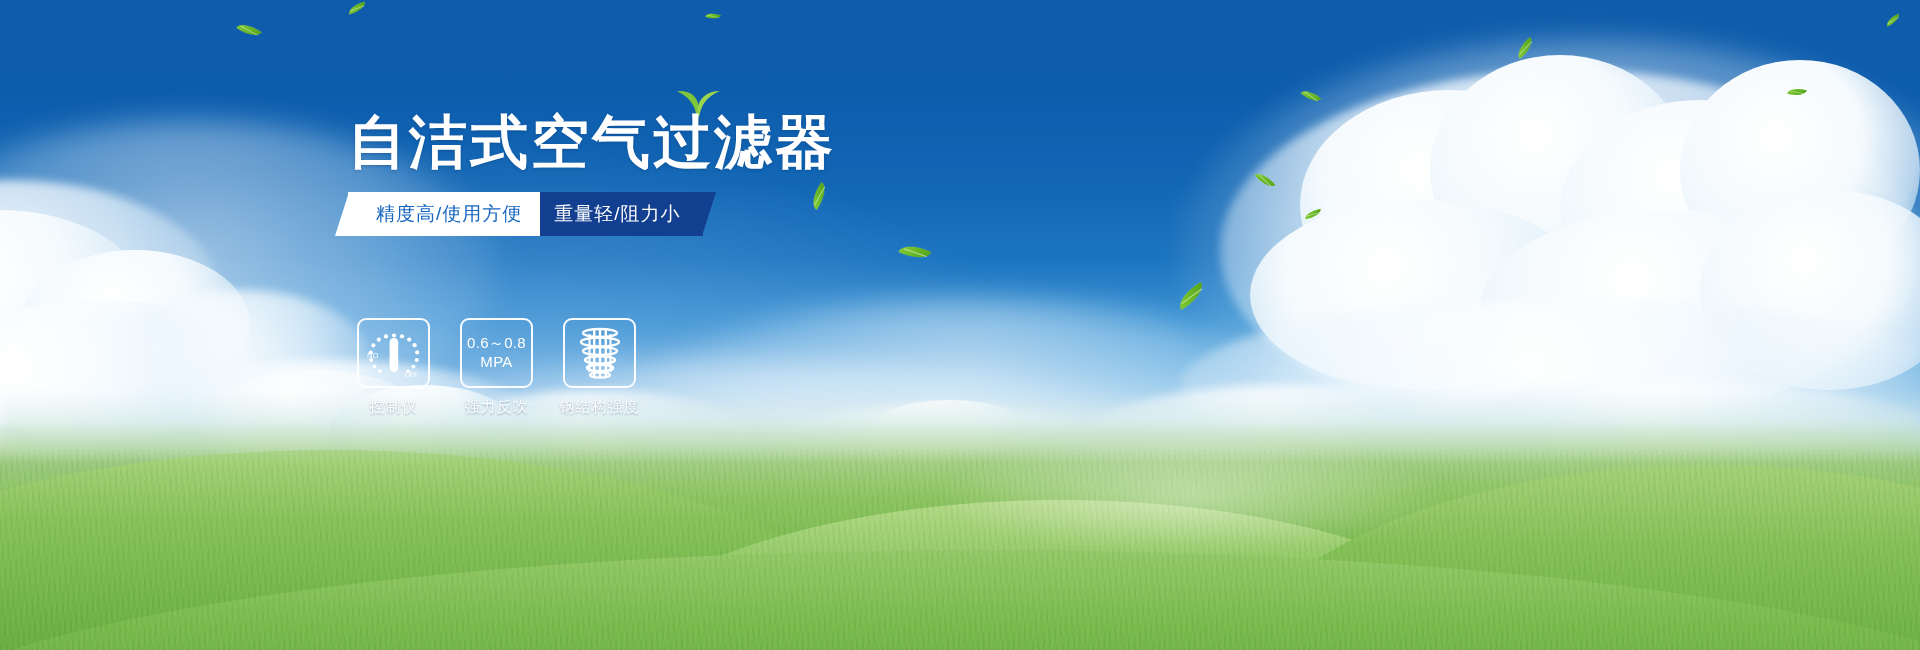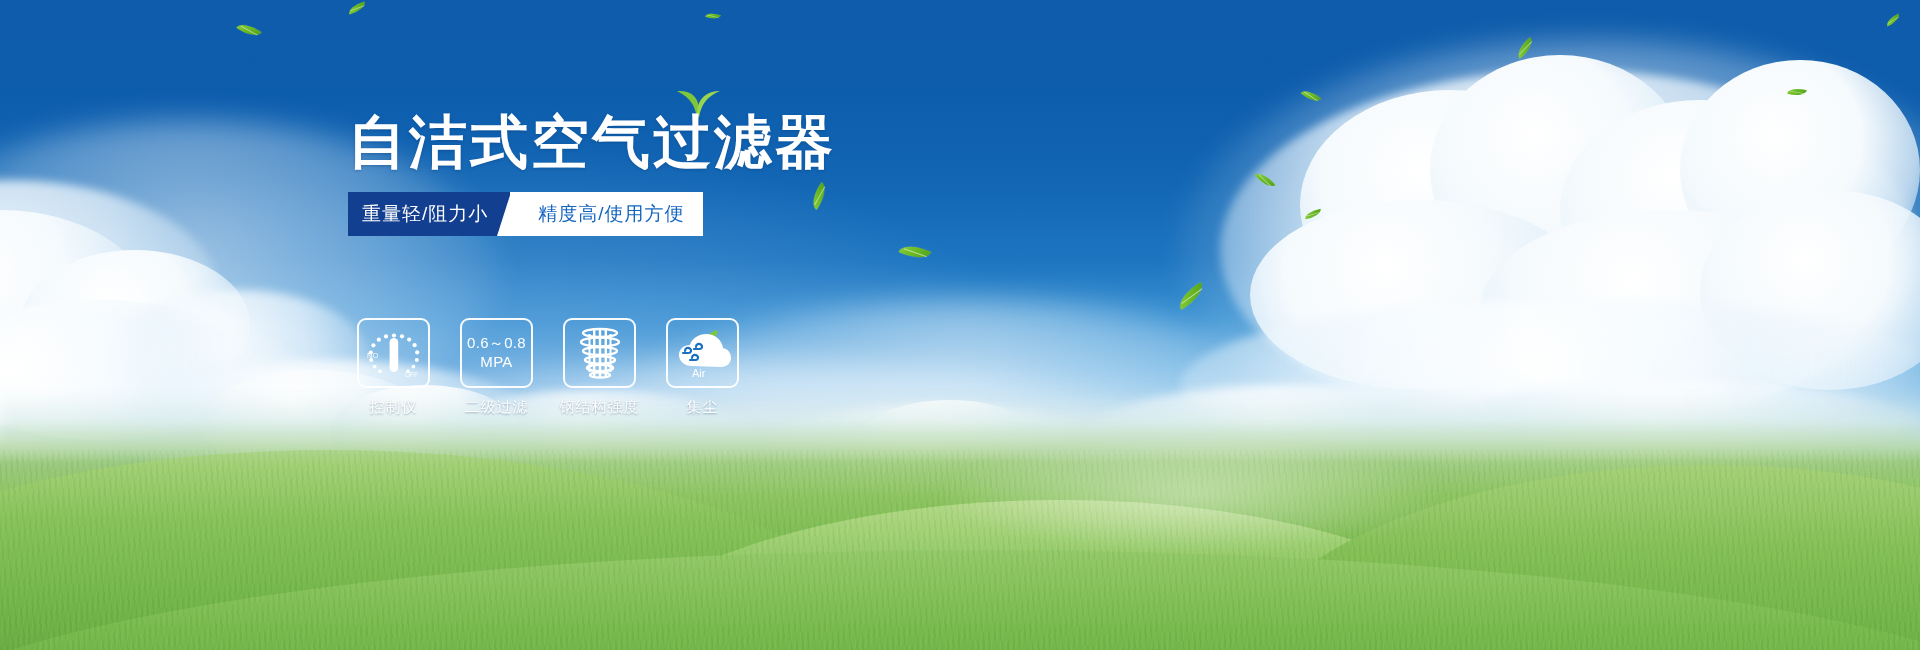--- a/index.html
+++ b/index.html
@@ -251,25 +251,25 @@
     <div class="titleleaf">
       <svg width="46" height="30" viewBox="0 0 46 30">
         <path d="M22 30 C20 18 16 10 2 3 C16 2 24 9 24 22 Z" fill="#7ec63b"></path>
         <path d="M24 30 C26 17 31 9 45 3 C32 3 23 10 22 24 Z" fill="#9bd44f"></path>
       </svg>
     </div>
 
     <div class="title">自洁式空气过滤器</div>
 
     <div class="tags">
+      <div class="tag light">
+        <span>精度高/使用方便</span>
+      </div>
       <div class="tag dark">
         <span>重量轻/阻力小</span>
-      </div>
-      <div class="tag light">
-        <span>精度高/使用方便</span>
       </div>
     </div>
 
     <div class="features">
 
       <div class="feature">
         <div class="fbox">
           <svg width="60" height="56" viewBox="0 0 60 56">
             <g fill="#ffffff">
               <circle cx="30" cy="10.5" r="2.1"></circle>
@@ -296,21 +296,21 @@
         <div class="flabel">控制仪</div>
       </div>
 
       <div class="feature">
         <div class="fbox">
           <div class="txt">
             <div>0.6～0.8</div>
             <div>MPA</div>
           </div>
         </div>
-        <div class="flabel">二级过滤</div>
+        <div class="flabel">强力反吹</div>
       </div>
 
       <div class="feature">
         <div class="fbox">
           <svg width="56" height="56" viewBox="0 0 56 56">
             <g fill="none" stroke="#ffffff" stroke-width="2.4">
               <ellipse cx="28" cy="8" rx="17" ry="4"></ellipse>
               <ellipse cx="28" cy="17" rx="19" ry="4.4"></ellipse>
               <ellipse cx="28" cy="26" rx="17" ry="4"></ellipse>
               <ellipse cx="28" cy="35" rx="15" ry="3.6"></ellipse>
@@ -323,31 +323,16 @@
               <rect x="32.6" y="5" width="2.4" height="46"></rect>
               <rect x="16.5" y="9" width="2" height="38"></rect>
               <rect x="37.5" y="9" width="2" height="38"></rect>
             </g>
           </svg>
         </div>
         <div class="flabel">钢结构强度</div>
       </div>
 
 
-      <div class="feature">
-        <div class="fbox">
-          <svg width="62" height="54" viewBox="0 0 62 54">
-            <path d="M44 4 C36 8 29 15 25 22 C33 20 41 14 46 6 Z" fill="#7ec63b"></path>
-            <path d="M20 40 C12 40 7 35 7 29 C7 23 12 19 18 19 C20 12 27 8 34 8 C43 8 50 14 51 22 C56 23 59 27 59 32 C59 37 55 41 49 41 Z" fill="#ffffff"></path>
-            <g fill="none" stroke="#1b6fc0" stroke-width="2.2" stroke-linecap="round">
-              <path d="M13 25 C13 22 16 21 18 22.6 C20 24.2 19 27 16.6 27 L11 27"></path>
-              <path d="M24 21 C24 18 27 17 29 18.6 C31 20.2 30 23 27.6 23 L22 23"></path>
-              <path d="M20 32 C20 29 23 28 25 29.6 C27 31.2 26 34 23.6 34 L18 34"></path>
-            </g>
-            <text x="20" y="51" fill="#ffffff" font-size="11" font-family="'Liberation Sans',sans-serif">Air</text>
-          </svg>
-        </div>
-        <div class="flabel">集尘</div>
-      </div>
 
     </div>
   </div>
 </div>
 
 </body></html>

